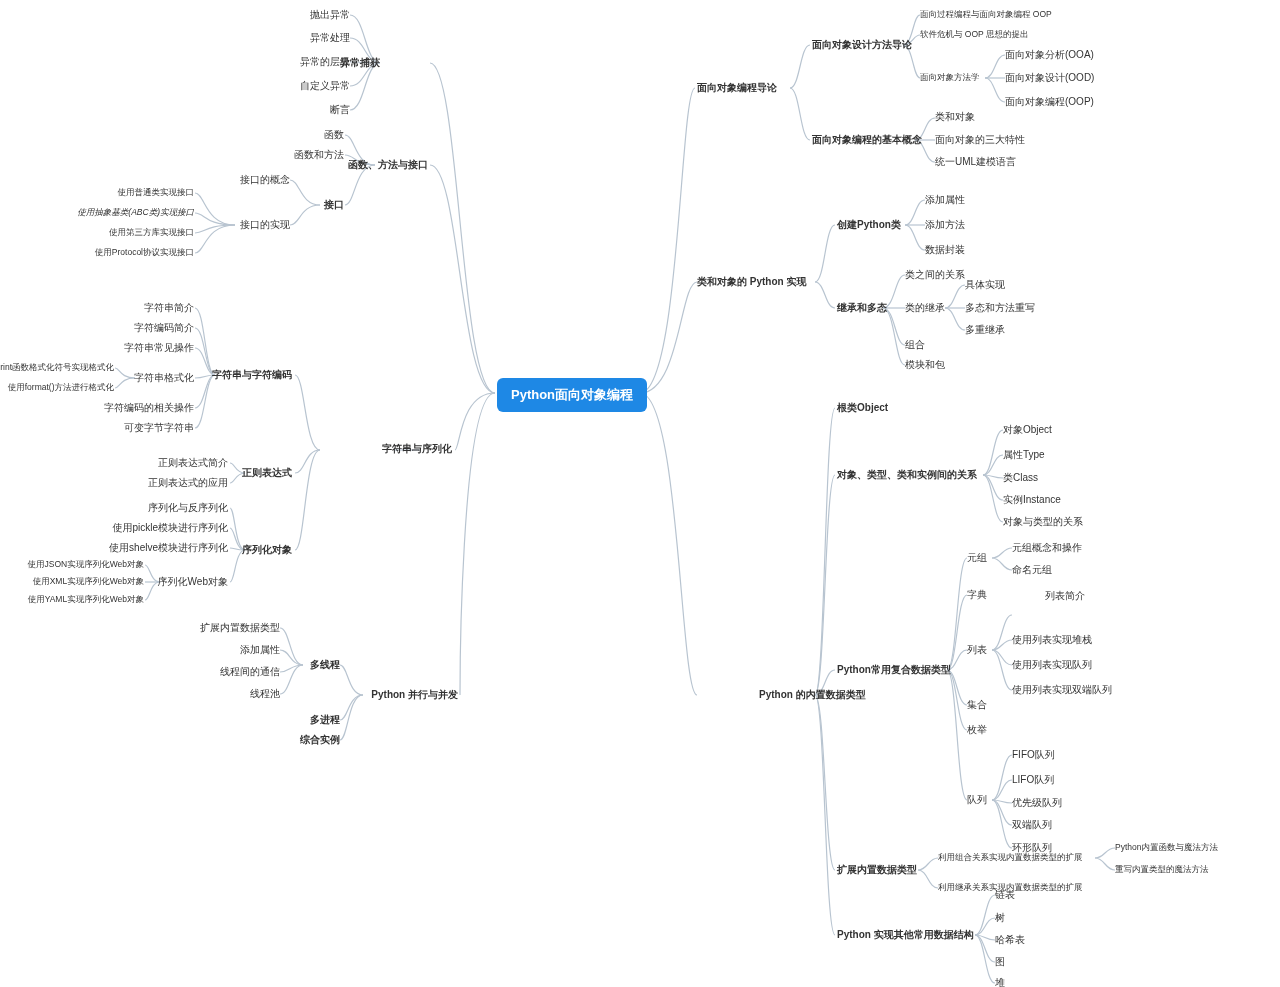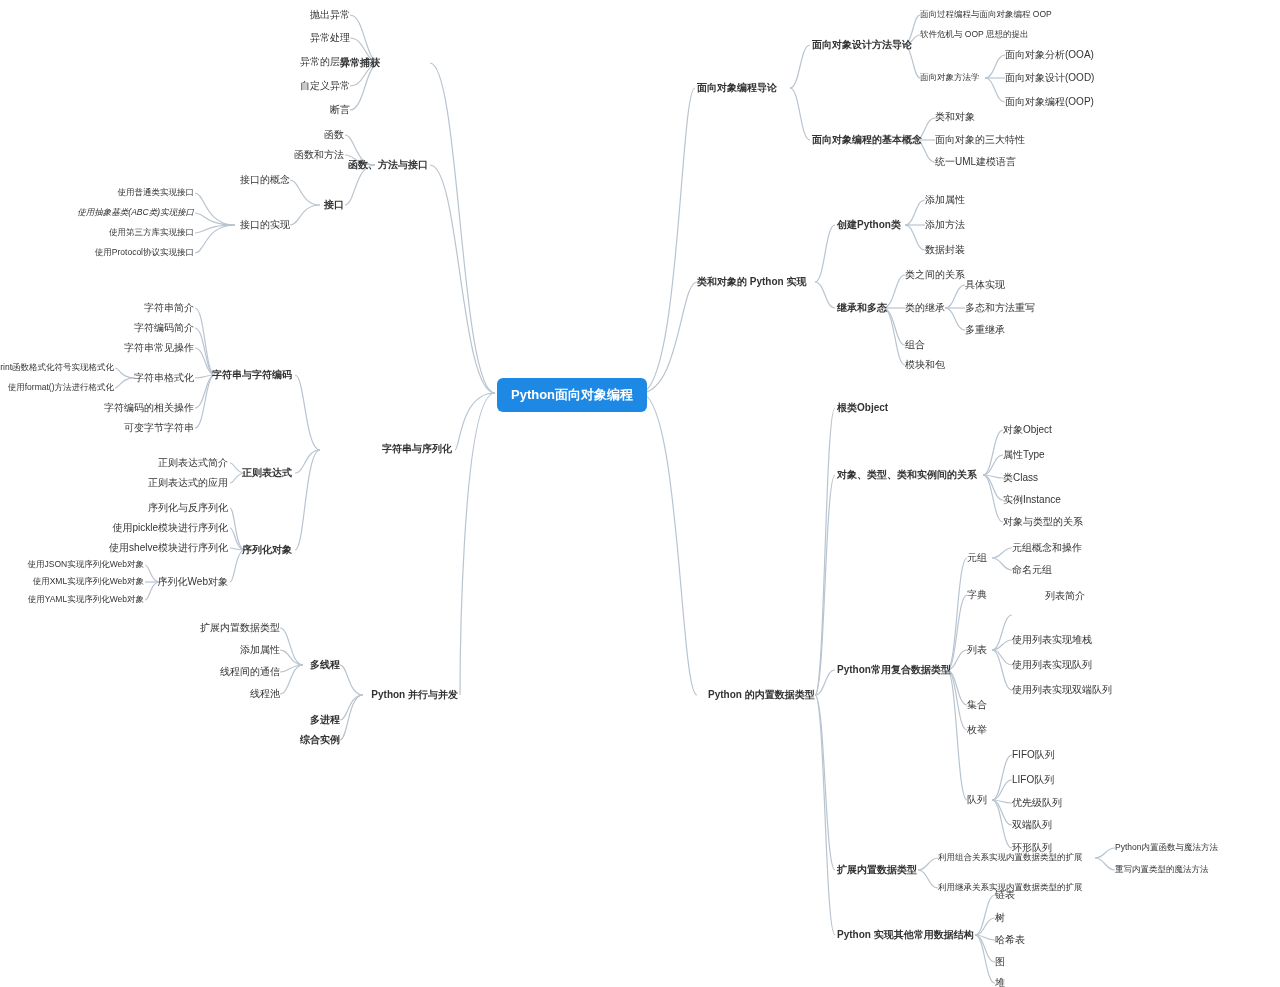--- a/index.html
+++ b/index.html
@@ -262,21 +262,21 @@
 <div class="node" style="left:925px; top:243px;">数据封装</div>
 <div class="node bold" style="left:837px; top:301px;">继承和多态</div>
 <div class="node" style="left:905px; top:268px;">类之间的关系</div>
 <div class="node" style="left:905px; top:301px;">类的继承</div>
 <div class="node" style="left:965px; top:278px;">具体实现</div>
 <div class="node" style="left:965px; top:301px;">多态和方法重写</div>
 <div class="node" style="left:965px; top:323px;">多重继承</div>
 <div class="node" style="left:905px; top:338px;">组合</div>
 <div class="node" style="left:905px; top:358px;">模块和包</div>
 
-<div class="node bold" style="left:664px; top:688px;padding-left:44px;">Python 的内置数据类型</div>
+<div class="node bold" style="left:715px; top:688px;padding-left:44px;">Python 的内置数据类型</div>
 <div class="node bold" style="left:837px; top:401px;">根类Object</div>
 <div class="node bold" style="left:837px; top:468px;">对象、类型、类和实例间的关系</div>
 <div class="node" style="left:1003px; top:423px;">对象Object</div>
 <div class="node" style="left:1003px; top:448px;">属性Type</div>
 <div class="node" style="left:1003px; top:471px;">类Class</div>
 <div class="node" style="left:1003px; top:493px;">实例Instance</div>
 <div class="node" style="left:1003px; top:515px;">对象与类型的关系</div>
 
 <div class="node bold" style="left:837px; top:663px;">Python常用复合数据类型</div>
 <div class="node" style="left:967px; top:551px;">元组</div>

